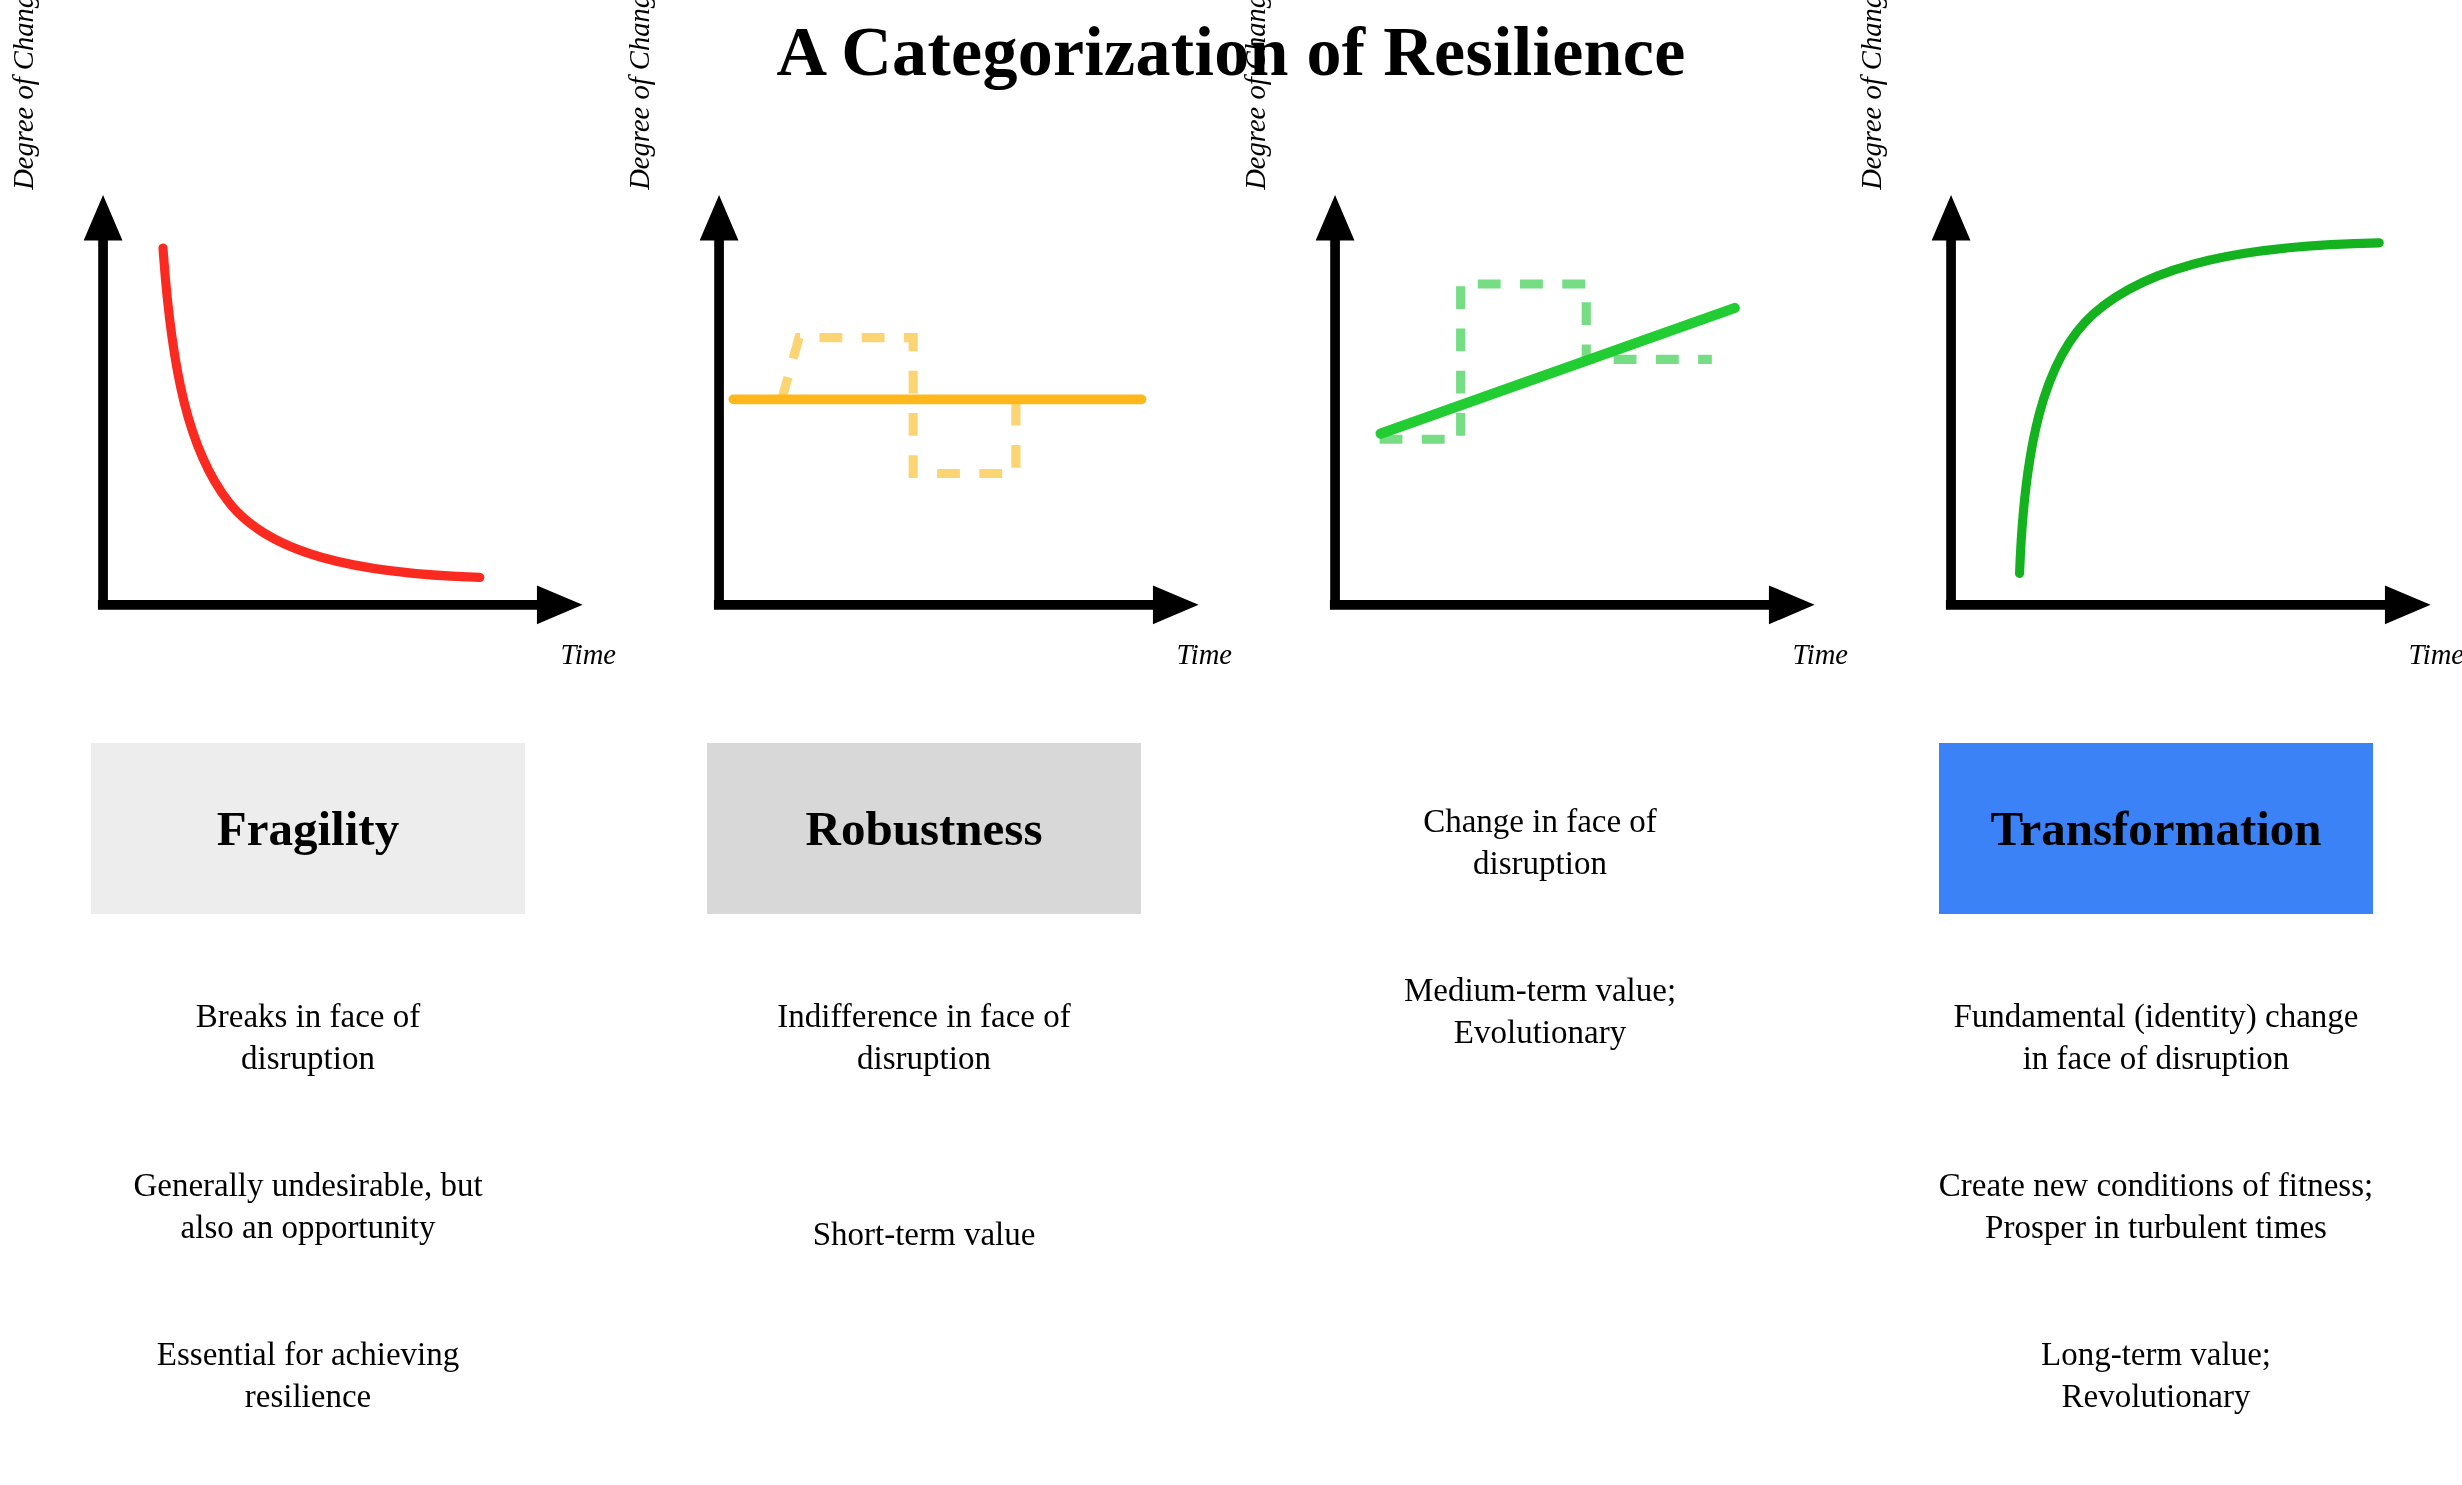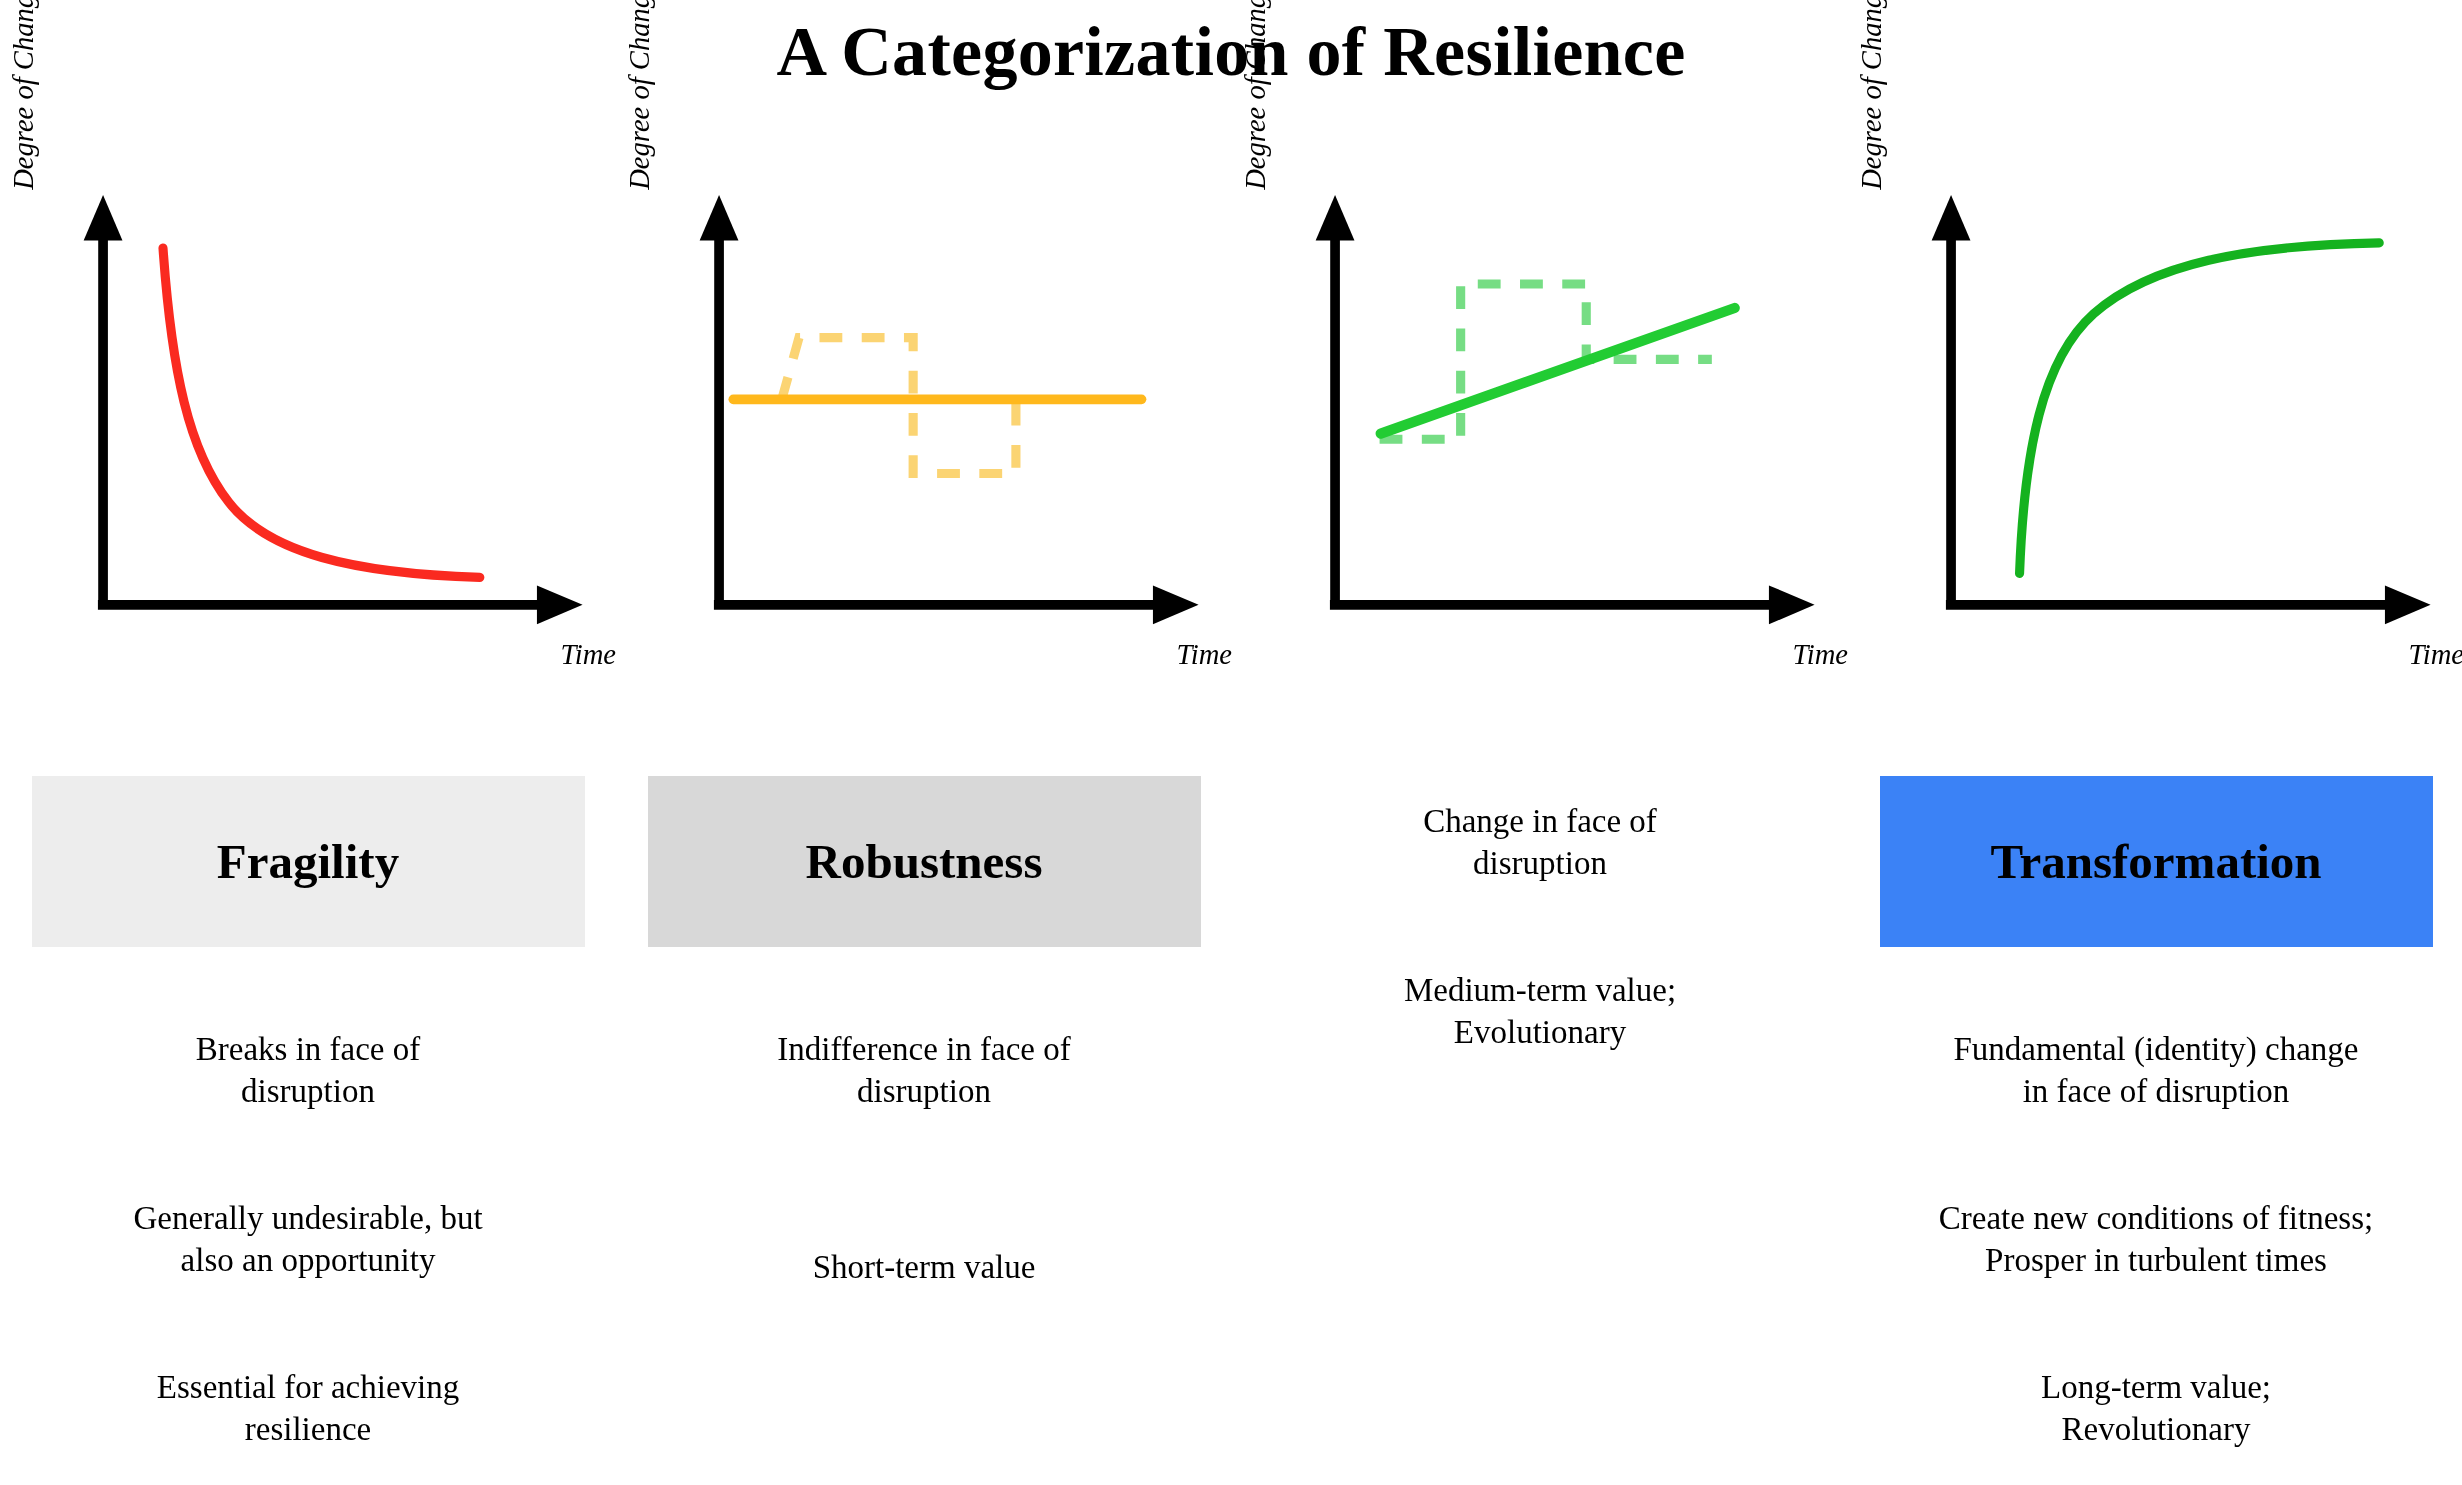--- a/index.html
+++ b/index.html
@@ -65,23 +65,23 @@
     position: absolute;
     left: 0; width: 616px;
     top: 508px;
     text-align: right;
     font-style: italic;
     font-size: 28.6px;
   }
 
   
   .cat-bar {
-    width: 553px;
+    width: 434px;
     height: 171px;
-    margin-top: 57px;
+    margin-top: 24px;
     display: flex;
     align-items: center;
     justify-content: center;
   }
   .cat-label {
     font-size: 49px;
     font-weight: bold;
     line-height: 1;
     text-align: center;
   }

